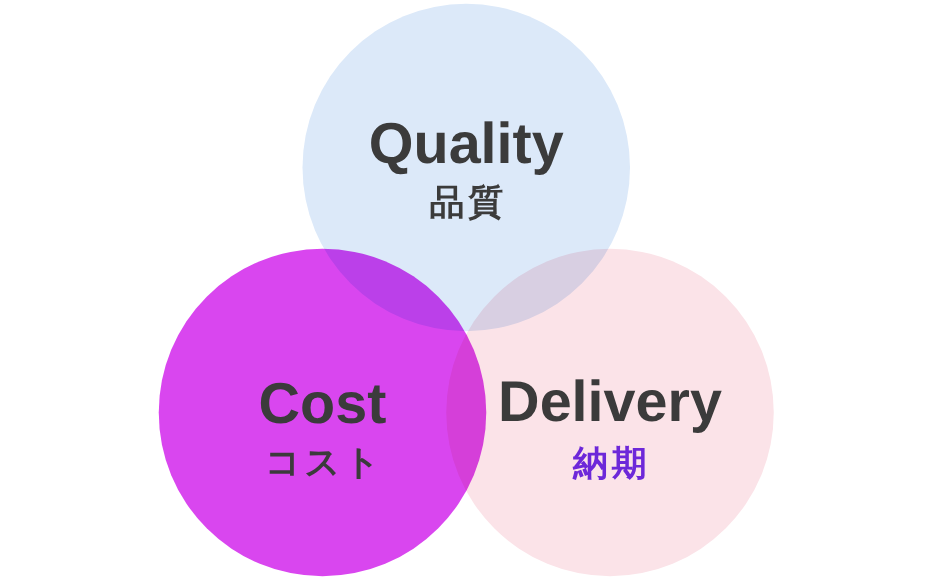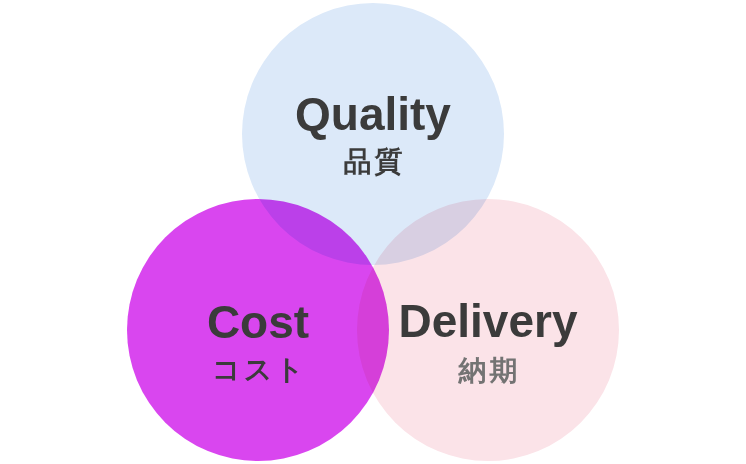--- a/index.html
+++ b/index.html
@@ -72,17 +72,17 @@
   <div class="circle circle-cost" style="background-color: #d946ef;">
     <div class="label-group">
       <div class="label-en" style="color: rgb(59, 59, 59);">Cost</div>
       <div class="label-ja" style="color: rgb(59, 59, 59); text-align: center;">コスト</div>
     </div>
   </div>
 
   <div class="circle circle-delivery" style="background-color: rgb(251, 227, 232);">
     <div class="label-group">
       <div class="label-en" style="color: rgb(59, 59, 59);">Delivery</div>
-      <div class="label-ja" style="color: #737373; margin-top: 10px;">納期</div>
+      <div class="label-ja" style="color: #6d28d9; margin-top: 10px;">納期</div>
     </div>
   </div>
 
 </div>
 
 </body></html>

